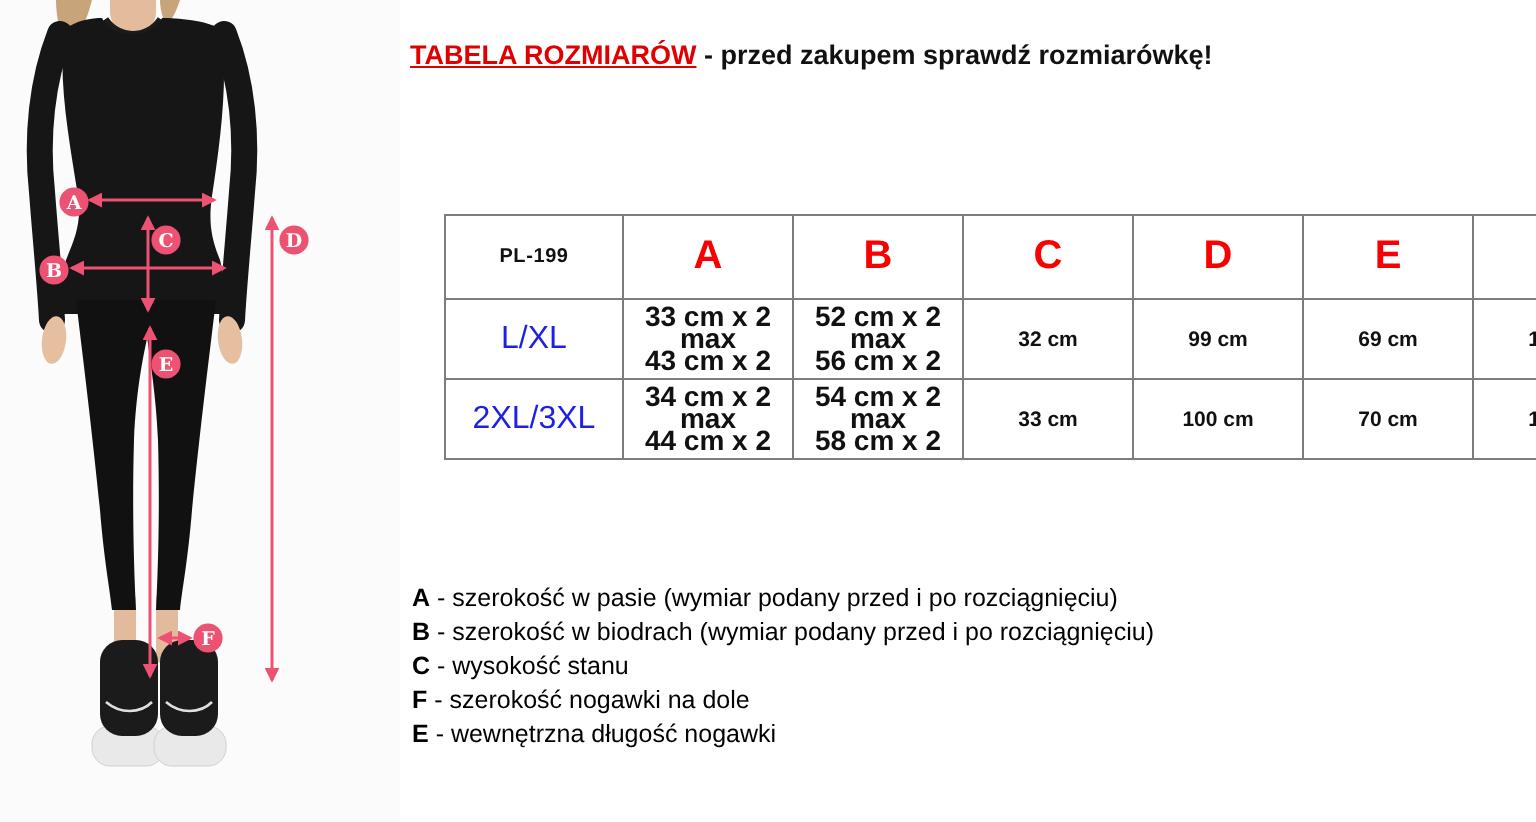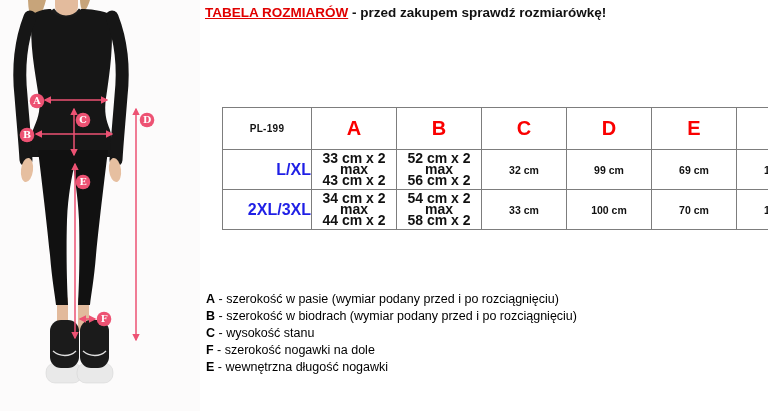--- a/index.html
+++ b/index.html
@@ -4,37 +4,37 @@
 <style>
   html,body { margin:0; padding:0; background:#fff; }
   .canvas {
     position:relative; width:768px; height:411px; background:#ffffff;
     font-family:"Liberation Sans", sans-serif; overflow:hidden;
   }
   
   .figure { position:absolute; left:0; top:0; }
 
   
-  .title { position:absolute; left:205px; top:5px; font-size:13.5px; font-weight:bold; white-space:pre; color:#111; }
+  .title { position:absolute; left:205px; top:20px; font-size:13.5px; font-weight:bold; white-space:pre; color:#111; }
   .t-red { color:#e00000; text-decoration:underline; }
 
   
   .bullets { position:absolute; left:220px; top:28px; font-size:12px; font-weight:bold; color:#111; }
   .bullet-line { line-height:17.5px; }
   .dot { display:inline-block; width:13px; }
 
   
   .size-table { position:absolute; left:222px; top:107px; width:600px; border-collapse:collapse; table-layout:fixed; }
   .size-table td { border:1px solid #7d7d7d; text-align:center; vertical-align:middle; padding:0; background:#fff; }
   col.c0 { width:89px; }
   tr.head td { height:41px; }
   tr.body-row td { height:39px; }
   td.model { font-size:10px; font-weight:bold; color:#111; letter-spacing:0.3px; }
   td.letter { font-size:20px; font-weight:bold; color:#fa0000; }
-  td.size { font-size:16px; font-weight:bold; color:#1f1fe6;text-align:right; }
+  td.size { font-size:16px; font-weight:normal; color:#1f1fe6; }
   td.val { font-size:10.5px; font-weight:bold; color:#111; }
   td.multi { font-size:14px; line-height:11px; white-space:pre-line; font-weight:bold; }
 
   
   .legend { position:absolute; left:206px; top:291px; font-size:12.5px; color:#000000; }
   .legend-line { line-height:17px; white-space:pre; }
   .legend-line b { font-weight:bold; }
   .sep { white-space:pre; }
 </style>
 </head>

